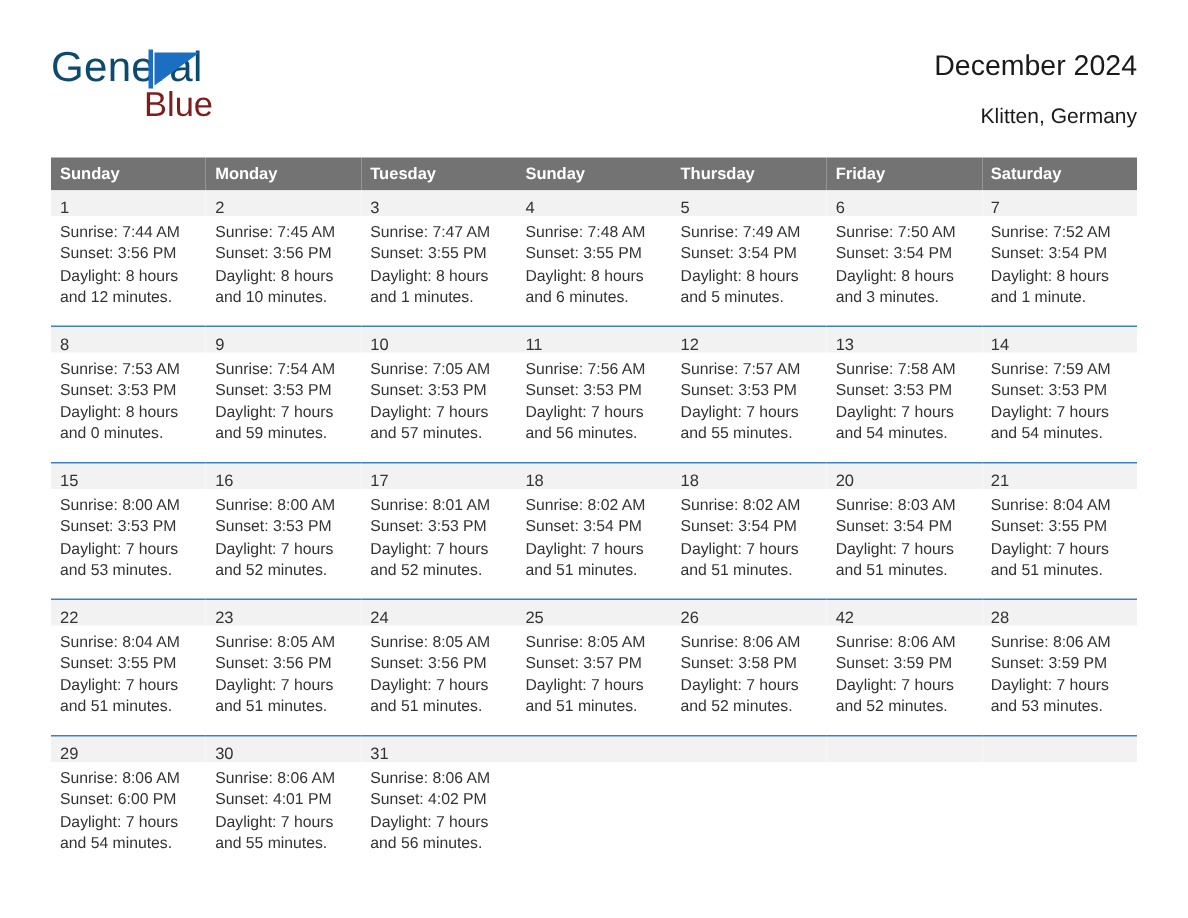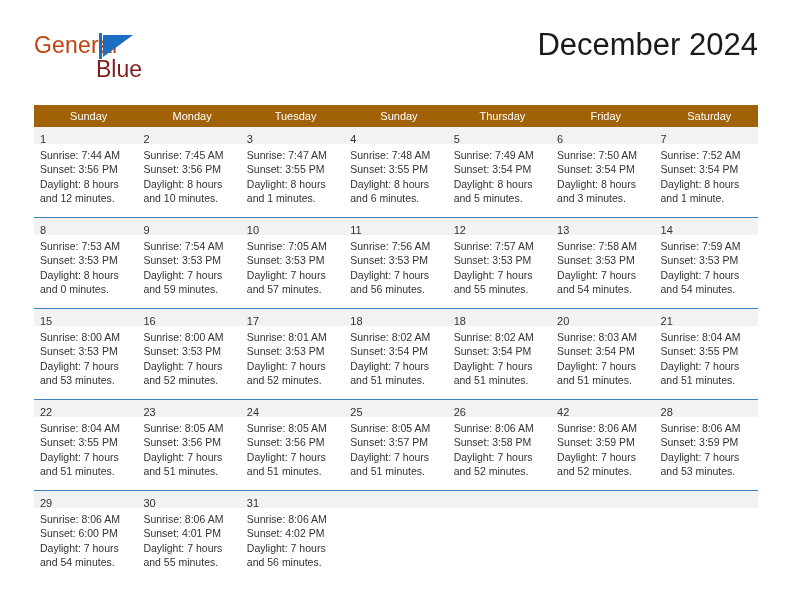--- a/index.html
+++ b/index.html
@@ -33,23 +33,23 @@
     position: absolute;
     left: 0;
     top: 4px;
     width: 200px;
     height: 60px;
   }
   .logo-general {
     position: absolute;
     left: 0;
     top: 0;
-    font-size: 23px;
+    font-size: 28px;
     letter-spacing: 0.2px;
-    color: #c2410c;
+    color: #0c4a6e;
     line-height: 26px;
   }
   .logo-mark {
     position: absolute;
     left: 65px;
     top: 1px;
     width: 36px;
     height: 26px;
   }
   .logo-bar {
@@ -77,21 +77,21 @@
     color: #7f1d1d;
     line-height: 26px;
   }
   .title-block {
     position: absolute;
     right: 0;
     top: 0;
     text-align: right;
   }
   .cal-title {
-    font-size: 31px;
+    font-size: 19px;
     color: #1a1a1a;
     line-height: 34px;
     white-space: nowrap;
   }
   .cal-subtitle {
     margin-top: 6px;
     font-size: 14px;
     color: #1a1a1a;
     line-height: 18px;
     white-space: nowrap;
@@ -100,25 +100,25 @@
   
   .calendar {
     position: absolute;
     left: 34px;
     top: 105px;
     width: 724px;
     border-collapse: collapse;
     table-layout: fixed;
   }
   .calendar th {
-    background: #a16207;
+    background: #737373;
     color: #ffffff;
     font-size: 11px;
-    font-weight: normal;
-    text-align: center;
+    font-weight: bold;
+    text-align: left;
     padding: 5px 0 5px 6px;
     height: 11px;
     border: none;
   }
   .calendar td {
     vertical-align: top;
     padding: 0;
     border: none;
     width: 103.43px;
     height: 90px;
@@ -164,20 +164,21 @@
       <span class="logo-general">General</span>
       <span class="logo-mark">
         <span class="logo-bar"></span>
         <span class="logo-tri"></span>
       </span>
       <span class="logo-blue">Blue</span>
     </div>
 
     <div class="title-block">
       <div class="cal-title">December 2024</div>
+      <div class="cal-subtitle">Klitten, Germany</div>
     </div>
 
   </div>
 
   <table class="calendar">
     <thead>
       <tr>
         <th>Sunday</th>
         <th>Monday</th>
         <th>Tuesday</th>

